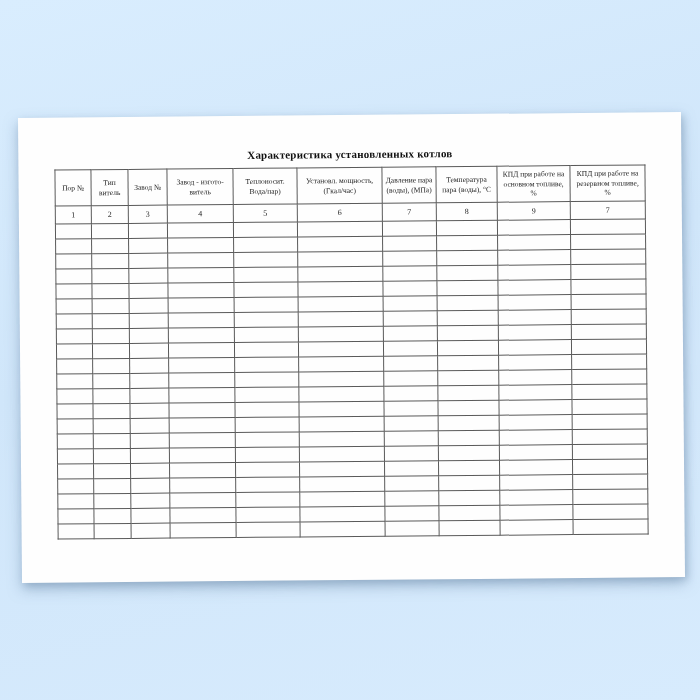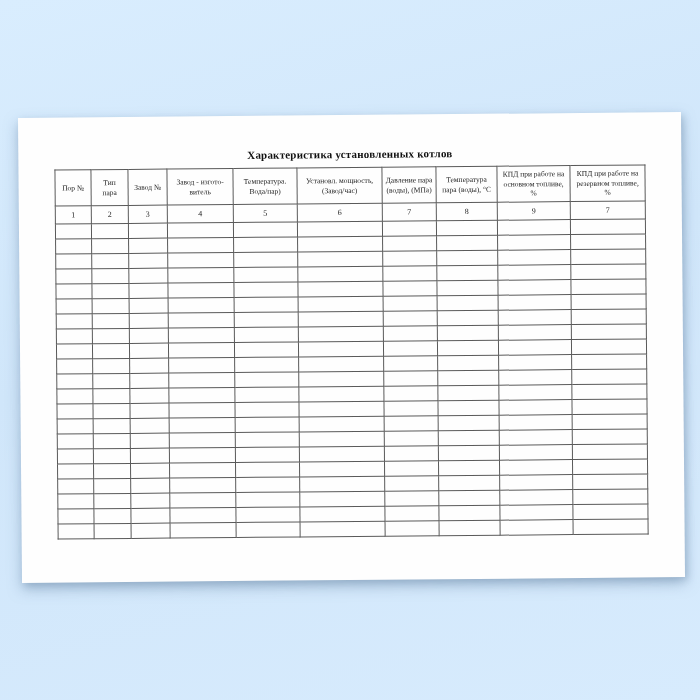--- a/index.html
+++ b/index.html
@@ -95,28 +95,28 @@
       <col class="c6">
         <col class="c7">
         <col class="c8">
         <col class="c9">
         <col class="c10">
     </colgroup>
     <tbody id="table-body">
       <tr class="hdr">
         <th>Пор №</th>
         <th>Тип
-пара</th>
+витель</th>
         <th>Завод №</th>
         <th>Завод - изгото-
 витель</th>
-        <th>Температура.
+        <th>Теплоносит.
 Вода/пар)</th>
         <th>Установл. мощность,
-(Завод/час)</th>
+(Гкал/час)</th>
         <th>Давление пара
 (воды), (МПа)</th>
         <th>Температура
 пара (воды), °С</th>
         <th>КПД при работе на
 основном топливе,
 %</th>
         <th>КПД при работе на
 резервном топливе,
 %</th>

